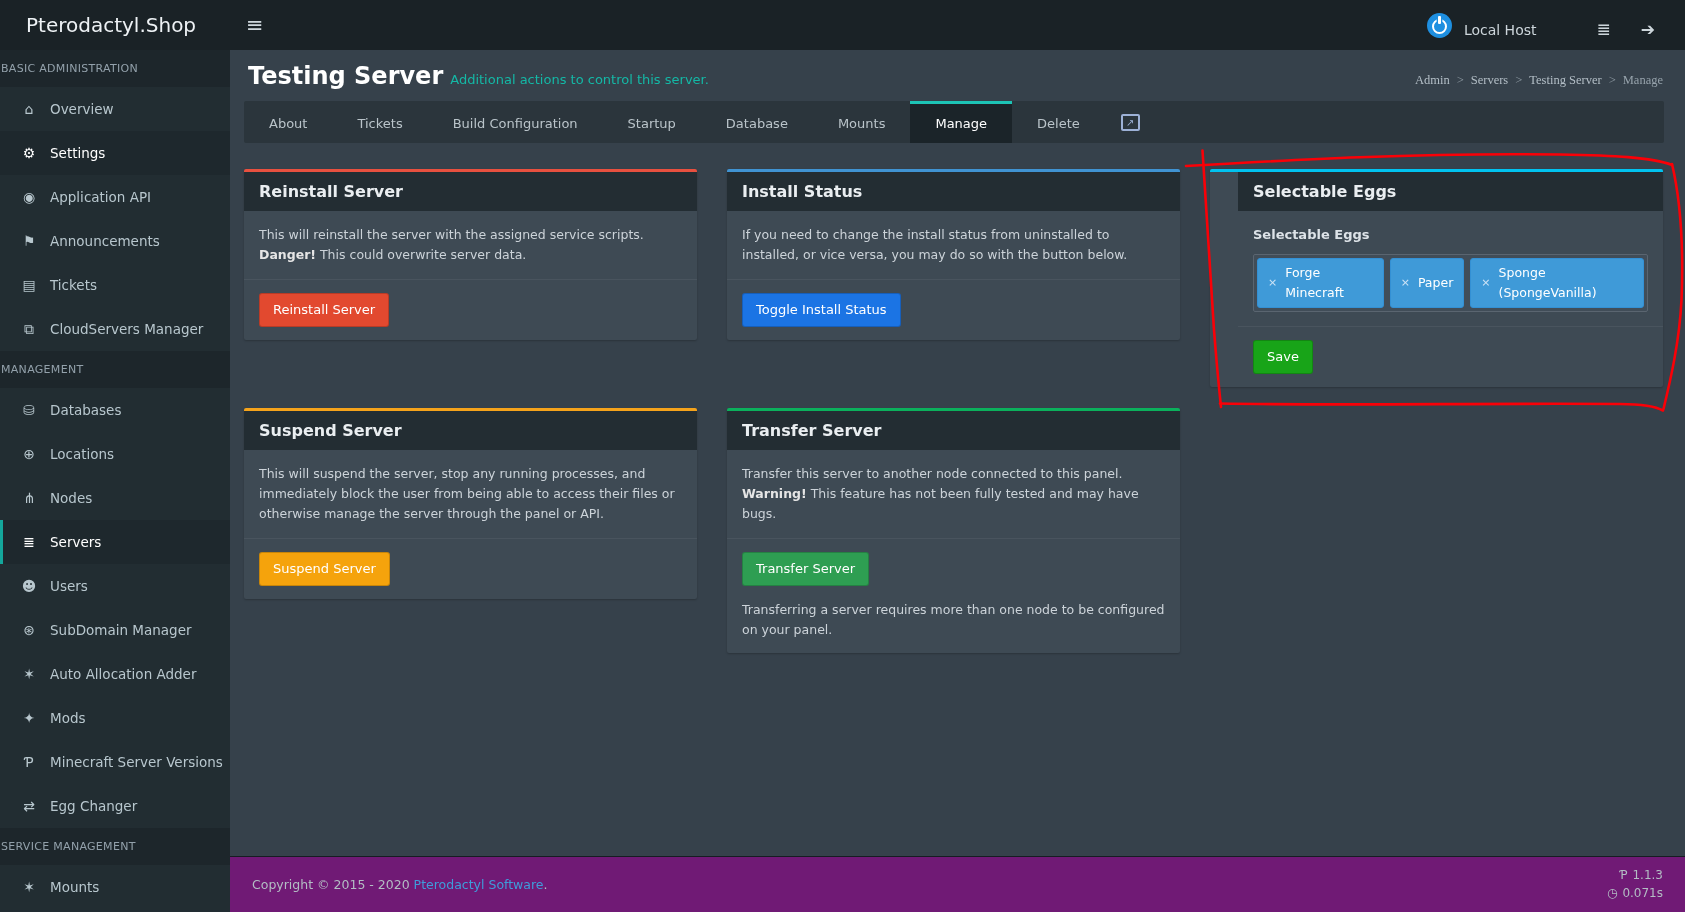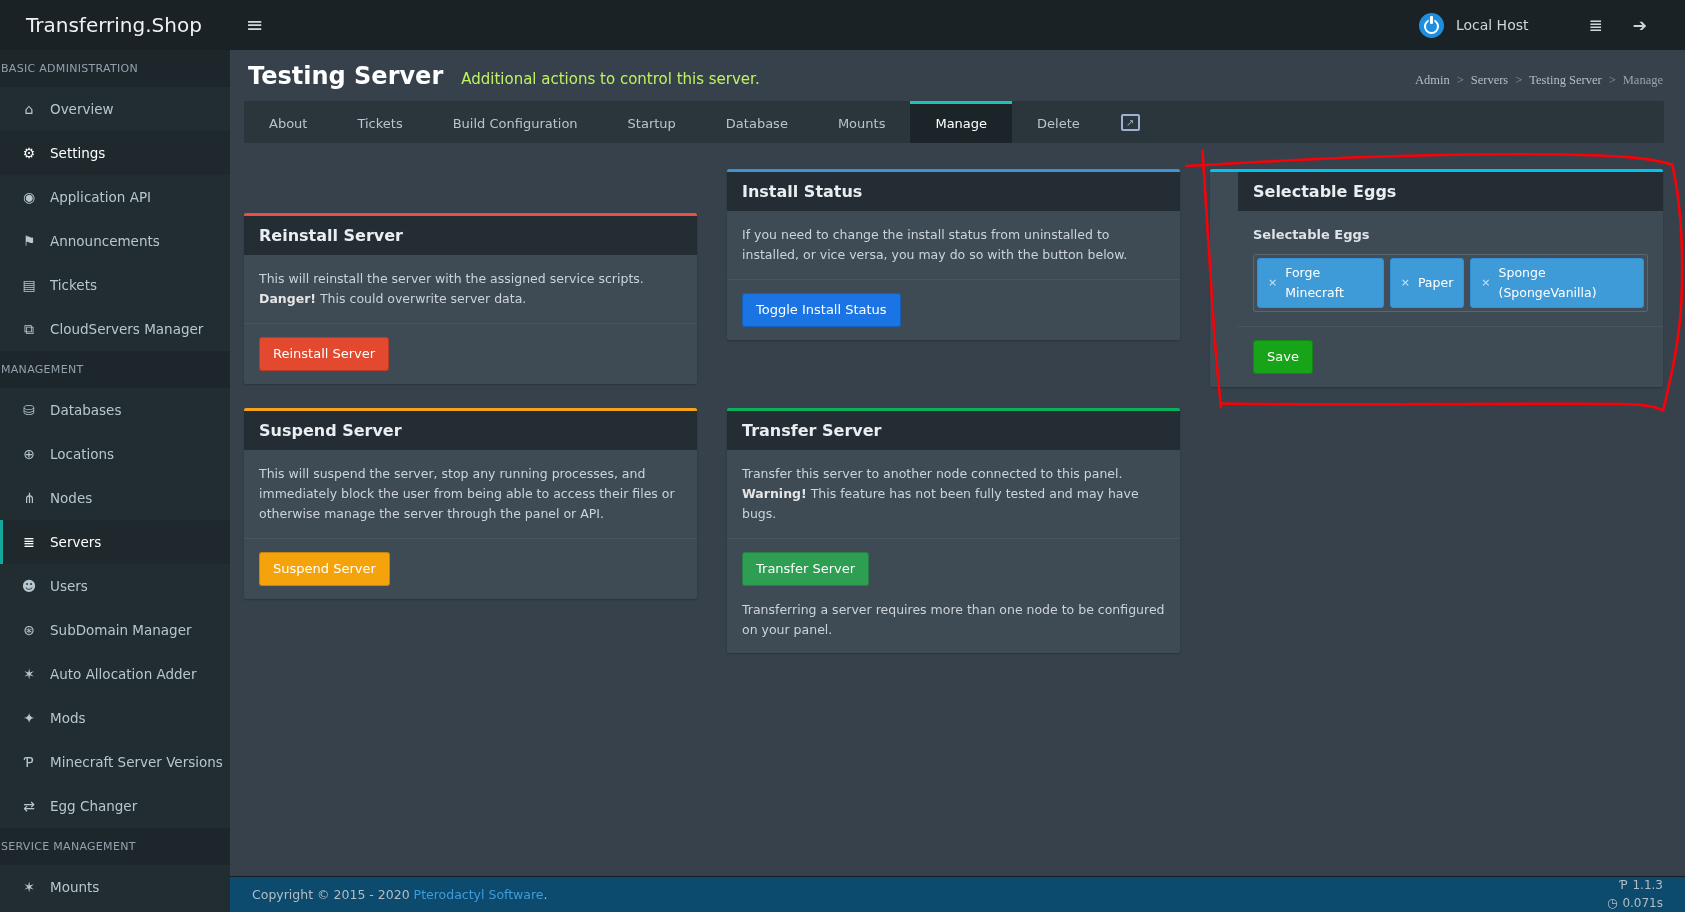--- a/index.html
+++ b/index.html
@@ -3,93 +3,93 @@
 <meta charset="utf-8">
 <style>
   html,body{margin:0;padding:0;background:#2b343c;}
   .app{position:relative;width:1685px;height:912px;overflow:hidden;background:#36414b;
        font-family:"DejaVu Sans","Liberation Sans",sans-serif;-webkit-font-smoothing:antialiased;}
 
   
   .navbar{position:absolute;left:0;top:0;width:1685px;height:50px;background:#1a2226;display:flex;align-items:center;z-index:5;}
   .brand{width:230px;box-sizing:border-box;padding-left:26px;font-size:20px;color:#eef2f5;cursor:pointer;}
   .hamburger{margin-left:16px;font-size:21px;color:#cfd8dd;cursor:pointer;line-height:1;}
-  .nav-right{margin-left:auto;display:flex;align-items:center;padding-right:38px;}
+  .nav-right{margin-left:auto;display:flex;align-items:flex-end;padding-right:30px;}
   .power{width:25px;height:25px;border-radius:50%;background:#1e8fe0;position:relative;display:inline-block;cursor:pointer;}
   .power::before{content:"";position:absolute;left:5px;top:6px;width:11px;height:11px;border:2.3px solid #fff;border-radius:50%;}
   .power::after{content:"";position:absolute;left:11.4px;top:3.5px;width:2.6px;height:7.5px;background:#fff;border-radius:1px;box-shadow:0 0 0 1.4px #1e8fe0;}
   .node-label{margin-left:12px;margin-right:30px;font-size:14px;color:#cdd6db;cursor:pointer;}
   .nav-ico{font-size:17px;color:#cdd6db;cursor:pointer;margin-left:30px;line-height:1;}
 
   
   .sidebar{position:absolute;left:0;top:50px;width:230px;height:862px;background:#222d32;z-index:4;}
   .side-header{height:37px;background:#1d262b;color:#93a1ab;font-size:11px;display:flex;align-items:center;
                padding-left:1px;letter-spacing:.3px;}
   .side-item{height:44px;display:flex;align-items:center;color:#b8c7ce;font-size:13.5px;padding-left:14px;
              border-left:3px solid transparent;box-sizing:border-box;cursor:pointer;}
   .side-item .g{width:24px;margin-right:9px;font-size:14px;text-align:center;flex:0 0 auto;}
   .side-item.hl{background:#1e282d;color:#ffffff;}
   .side-item.active{background:#1e282d;color:#ffffff;border-left-color:#14a79b;}
 
   
   .content{position:absolute;left:230px;top:50px;width:1455px;height:812px;box-sizing:border-box;}
   .content-header{position:relative;height:51px;padding:12px 22px 0 18px;box-sizing:border-box;}
   .page-title{font-size:24px;font-weight:700;color:#ffffff;}
-  .page-sub{font-size:15px;color:#bef264;font-weight:400;margin-left:18px;}
+  .page-sub{font-size:13px;color:#14b8a6;font-weight:400;margin-left:7px;}
   .breadcrumb{position:absolute;right:22px;top:23px;font-size:12.5px;color:#aeb9c1;font-family:Liberation Serif, serif;}
   .breadcrumb .bc{color:#b4bfc7;cursor:pointer;text-decoration:none;}
   .breadcrumb .sep{margin:0 7px;color:#8c98a1;}
   .breadcrumb .last{color:#97a3ac;}
 
   .tabs{margin:0 21px 0 14px;height:42px;background:#2b353c;display:flex;align-items:stretch;border-radius:2px;}
   .tab{display:flex;align-items:center;padding:0 25px;color:#bac4ca;font-size:13px;border-top:3px solid transparent;
        box-sizing:border-box;cursor:pointer;}
   .tab.active{background:#1b2429;border-top-color:#1dc4b6;color:#ffffff;}
   .ext{width:15px;height:13px;border:2px solid #9db1d6;border-radius:2px;align-self:center;margin-left:16px;
        display:flex;align-items:center;justify-content:center;font-size:10px;color:#9db1d6;cursor:pointer;}
 
   .row{display:flex;align-items:flex-start;margin:0 21px 0 14px;}
   .row.r1{margin-top:26px;}
   .card{width:453px;background:#3e4a54;border-top:3px solid #888;border-radius:2px;margin:0 30px 21px 0;
         box-shadow:0 1px 2px rgba(0,0,0,.22);box-sizing:border-box;}
   .card.last{margin-right:0;}
-  .c-red{border-top-color:#e8503f;margin-top:44px;} .c-blue{border-top-color:#4093d2;} .c-cyan{border-top-color:#00c3f0;padding-left:28px;}
+  .c-red{border-top-color:#e8503f;} .c-blue{border-top-color:#4093d2;} .c-cyan{border-top-color:#00c3f0;padding-left:28px;}
   .c-orange{border-top-color:#f5a31b;} .c-green{border-top-color:#0bb05c;}
   .card-h{background:#232d33;padding:10px 15px;font-size:16px;font-weight:700;color:#eaeef1;}
   .card-b{padding:14px 15px;font-size:12.5px;line-height:1.6;color:#ccd3d9;}
   .card-b b{color:#e5e5e5;}
   .card-f{padding:13px 15px;border-top:1px solid #49545e;}
   .btn{display:inline-block;border:1px solid rgba(0,0,0,.18);border-radius:3px;padding:8px 13px;font-size:13px;
        color:#ffffff;cursor:pointer;line-height:1.25;}
   .btn-red{background:#e2492f;} .btn-blue{background:#1b74e4;} .btn-orange{background:#f5a30c;}
   .btn-green{background:#2e9e52;} .btn-save{background:#18a418;}
   .note{margin-top:14px;font-size:12.5px;line-height:1.6;color:#ccd3d9;}
   .field-label{font-weight:700;font-size:13px;color:#dde3e8;margin-bottom:8px;}
   .multiselect{background:#414d58;border:1px solid #5a6570;border-radius:2px;padding:3px;display:flex;gap:6px;cursor:text;}
   .tag{background:#3f9ad8;border:1px solid #3390d4;color:#fff;font-size:12.5px;padding:4px 10px;border-radius:3px;
        display:flex;align-items:center;gap:8px;cursor:pointer;}
   .tag-x{color:#cfe4f6;font-size:11px;line-height:1;}
 
   
-  .footer{position:absolute;left:230px;bottom:0;width:1455px;height:36px;background:#0c4a6e;border-top:1px solid #161d22;
+  .footer{position:absolute;left:230px;bottom:0;width:1455px;height:56px;background:#701a75;border-top:1px solid #161d22;
           box-sizing:border-box;display:flex;align-items:center;padding:7px 22px;font-size:12.5px;color:#b3bdc4;z-index:4;}
   .footer .link{color:#3f9cdb;cursor:pointer;text-decoration:none;}
   .ver{margin-left:auto;text-align:right;font-size:12px;line-height:1.45;color:#b3bdc4;}
   .ver .vic{display:inline-block;margin-right:5px;}
 
   
   .annot{position:absolute;left:0;top:0;width:1685px;height:912px;z-index:40;pointer-events:none;}
 </style>
 </head>
 <body>
 
 <div class="app">
 
   <header class="navbar">
-    <div class="brand">Transferring.Shop</div>
+    <div class="brand">Pterodactyl.Shop</div>
     <span class="hamburger">≡</span>
     <div class="nav-right">
       <span class="power"></span>
       <span class="node-label">Local Host</span>
       <span class="nav-ico">≣</span>
       <span class="nav-ico">➔</span>
     </div>
   </header>
 
   <aside class="sidebar">

